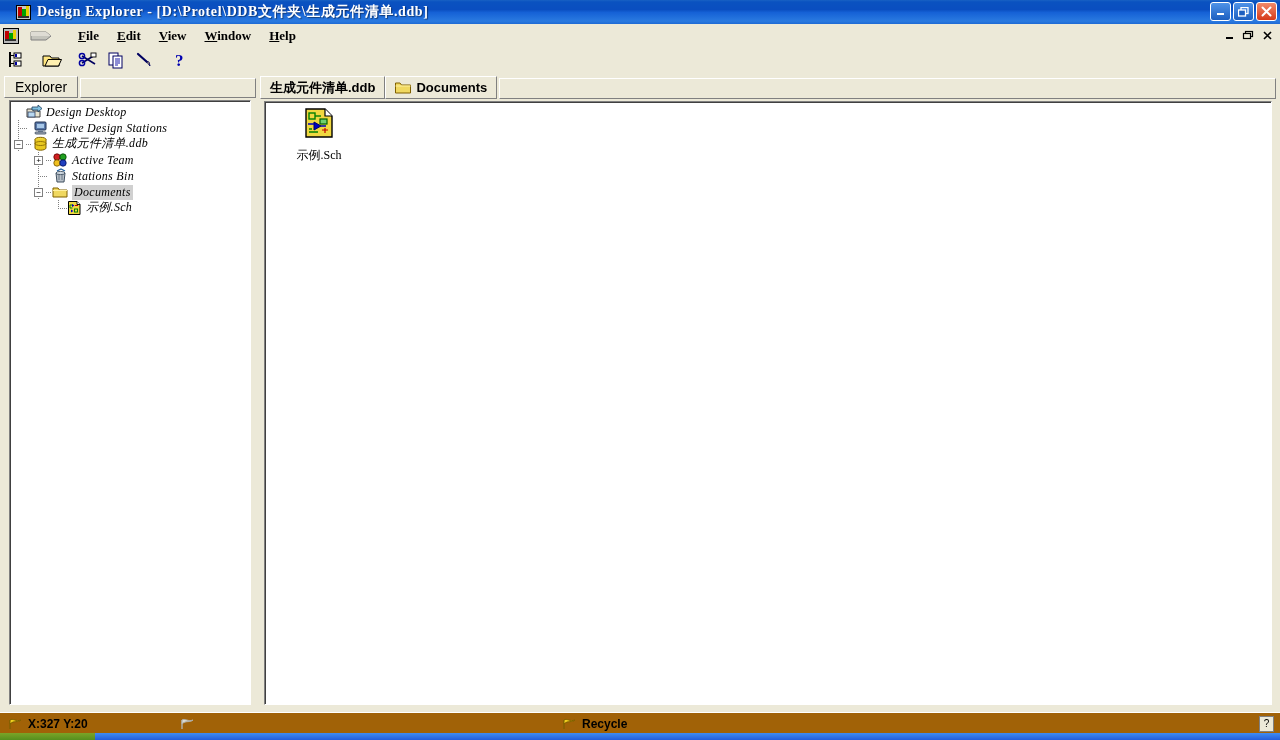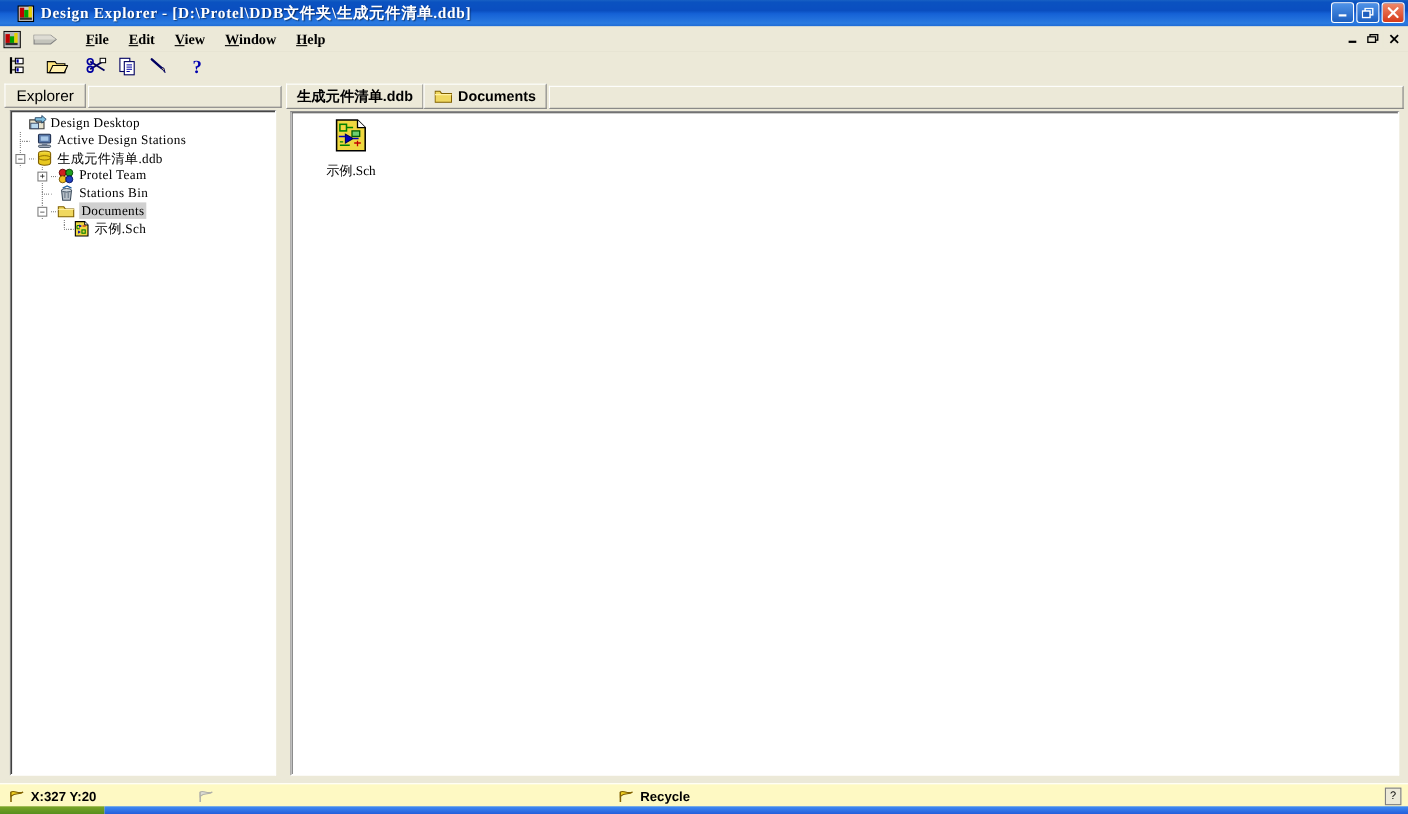--- a/index.html
+++ b/index.html
@@ -191,23 +191,24 @@
     overflow: hidden;
   }
   .tree {
     padding: 3px 0 0 2px;
     font-family: "Liberation Serif", serif;
     font-size: 12px;
   }
   .trow {
     height: 16px;
     display: flex;
-    align-items: flex-start;
+    align-items: flex-end;
     white-space: nowrap;
     cursor: default;
+    font-style: italic;
   }
   .tgutter { width: 14px; height: 16px; flex: 0 0 auto; position: relative; }
   .expander {
     position: absolute;
     left: 2px; top: 4px;
     width: 9px; height: 9px;
     border: 1px solid #808080;
     background: #ffffff;
     box-sizing: border-box;
     font-size: 8px;
@@ -305,21 +306,21 @@
     font-size: 12px;
     color: #000;
     white-space: nowrap;
   }
 
   
   .statusbar {
     position: absolute;
     left: 0; top: 712px;
     width: 1280px; height: 21px;
-    background: #fef9c3;
+    background: #a16207;
     border-top: 1px solid #ffffff;
   }
   .sb-seg {
     position: absolute;
     top: 2px;
     height: 17px;
     display: flex;
     align-items: center;
     gap: 5px;
     font-family: "Liberation Sans", sans-serif;
@@ -554,21 +555,21 @@
             <div class="dotline-h" style="left:0;width:6px"></div>
           </div>
           <div class="ticon">
             <svg width="17" height="16" viewBox="0 0 17 16">
               <circle cx="5" cy="5" r="3.2" fill="#d02020" stroke="#600000" stroke-width="0.8"></circle>
               <circle cx="11" cy="5" r="3.2" fill="#20a020" stroke="#004000" stroke-width="0.8"></circle>
               <circle cx="5" cy="11" r="3.2" fill="#f0c020" stroke="#705000" stroke-width="0.8"></circle>
               <circle cx="11" cy="11" r="3.2" fill="#2040c0" stroke="#001060" stroke-width="0.8"></circle>
             </svg>
           </div>
-          <span class="tlabel">Protel Team</span>
+          <span class="tlabel">Active Team</span>
         </div>
 
         <div class="trow">
           <div class="tgutter"></div>
           <div class="tgutter" style="width:6px"></div>
           <div class="tgutter">
             <div class="dotline-v"></div>
             <div class="dotline-h"></div>
           </div>
           <div class="tgutter" style="width:6px"></div>

